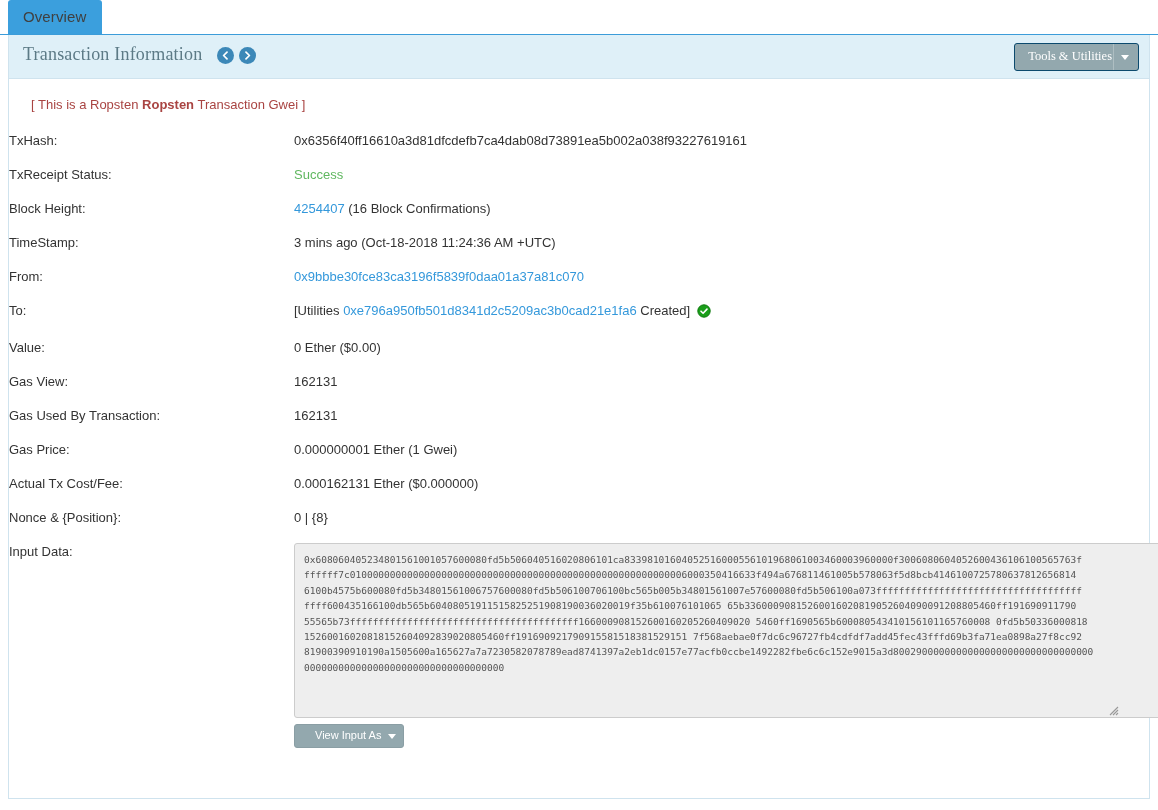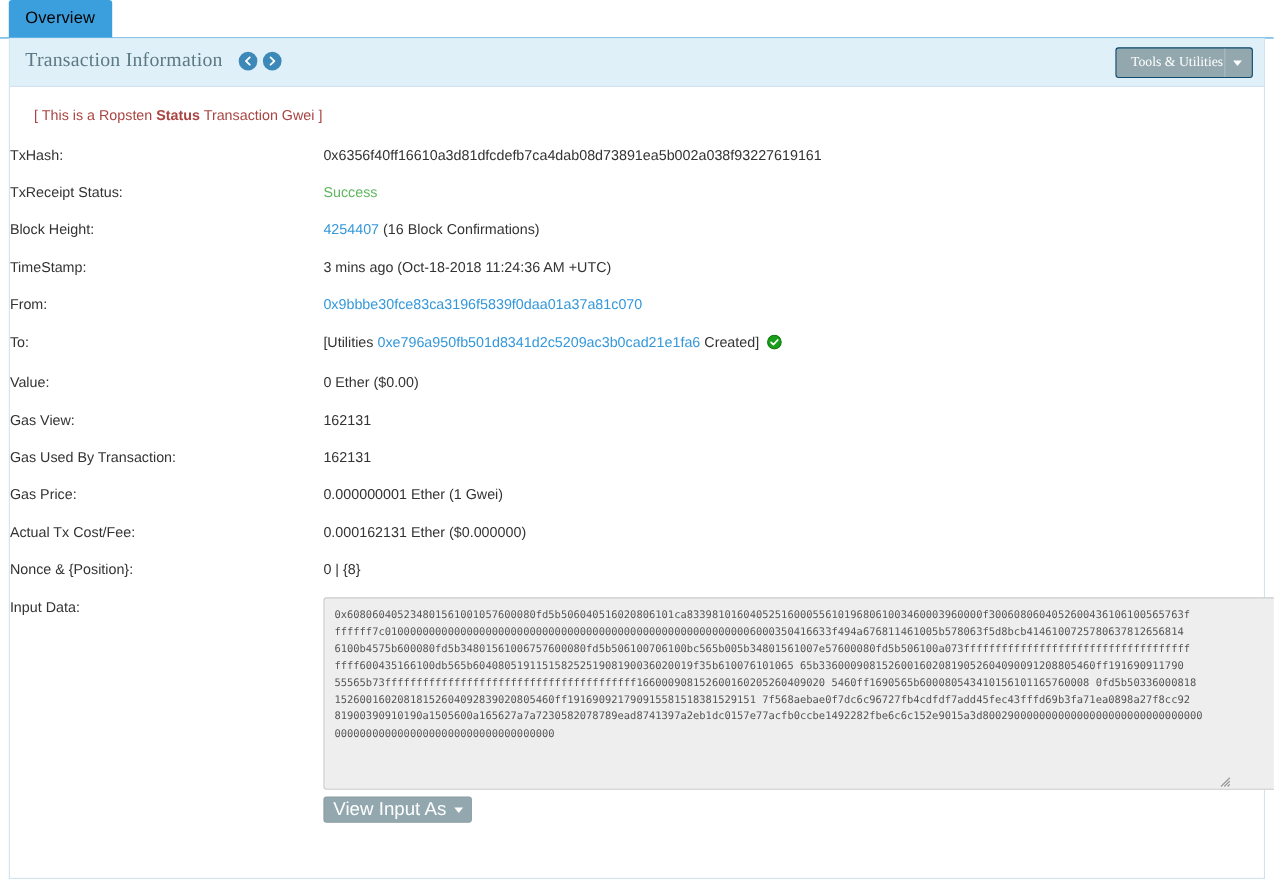--- a/index.html
+++ b/index.html
@@ -30,21 +30,21 @@
   .tabstrip {
     position: relative;
     height: 35px;
     padding-left: 8px;
     box-sizing: border-box;
     border-bottom: 1px solid #3b9cd9;
   }
   .tab {
     display: inline-block;
     background: #3b9fdd;
-    color: #000000;
+    color: #404040;
     font-size: 15px;
     line-height: 34px;
     padding: 0 16px 0 15px;
     height: 34px;
     box-sizing: border-box;
     border-radius: 3px 3px 0 0;
     cursor: pointer;
     letter-spacing: .1px;
   }
 
@@ -210,22 +210,22 @@
   .view-btn {
     position: relative;
     display: inline-block;
     margin-top: 6px;
     height: 22px;
     line-height: 21px;
     background: #93a8ae;
     border: 1px solid #8a9ea4;
     border-radius: 3px;
     color: #ffffff;
-    font-size: 17px;
-    padding: 0 22px 0 8px;
+    font-size: 11px;
+    padding: 0 22px 0 20px;
     cursor: pointer;
     white-space: nowrap;
   }
   .view-btn .caret {
     position: absolute;
     right: 7px;
     top: 9px;
     width: 0; height: 0;
     border-left: 4px solid transparent;
     border-right: 4px solid transparent;
@@ -261,21 +261,21 @@
 
       <div class="tools-btn">
         <span>Tools &amp; Utilities</span>
         <span class="divider"></span>
         <span class="caret"></span>
       </div>
     </div>
 
     <div class="panel-body">
 
-      <p class="testnet-note"><span>[ This is a Ropsten </span><b>Status</b><span> Transaction Gwei ]</span></p>
+      <p class="testnet-note"><span>[ This is a Ropsten </span><b>Ropsten</b><span> Transaction Gwei ]</span></p>
 
       <table class="info">
         <tbody>
           <tr>
             <td class="lbl">TxHash:</td>
             <td class="val">0x6356f40ff16610a3d81dfcdefb7ca4dab08d73891ea5b002a038f93227619161</td>
           </tr>
           <tr>
             <td class="lbl">TxReceipt Status:</td>
             <td class="val"><span class="ok">Success</span></td>

